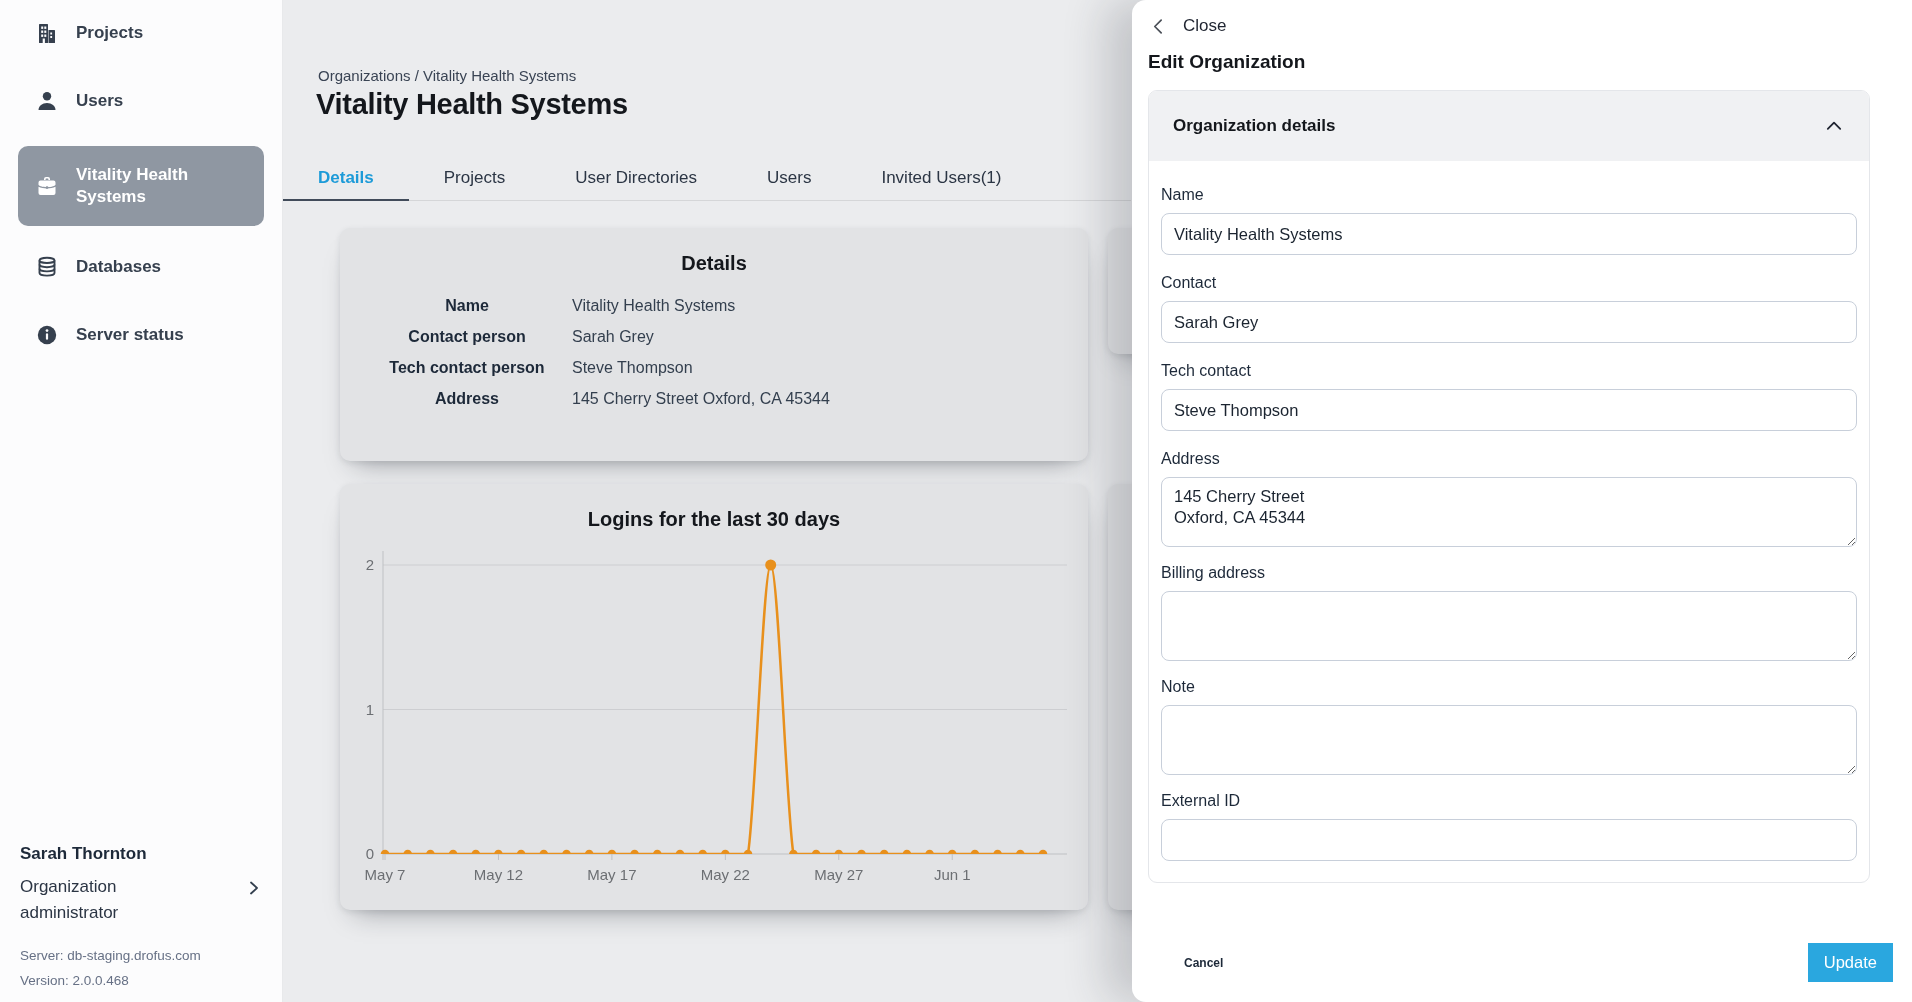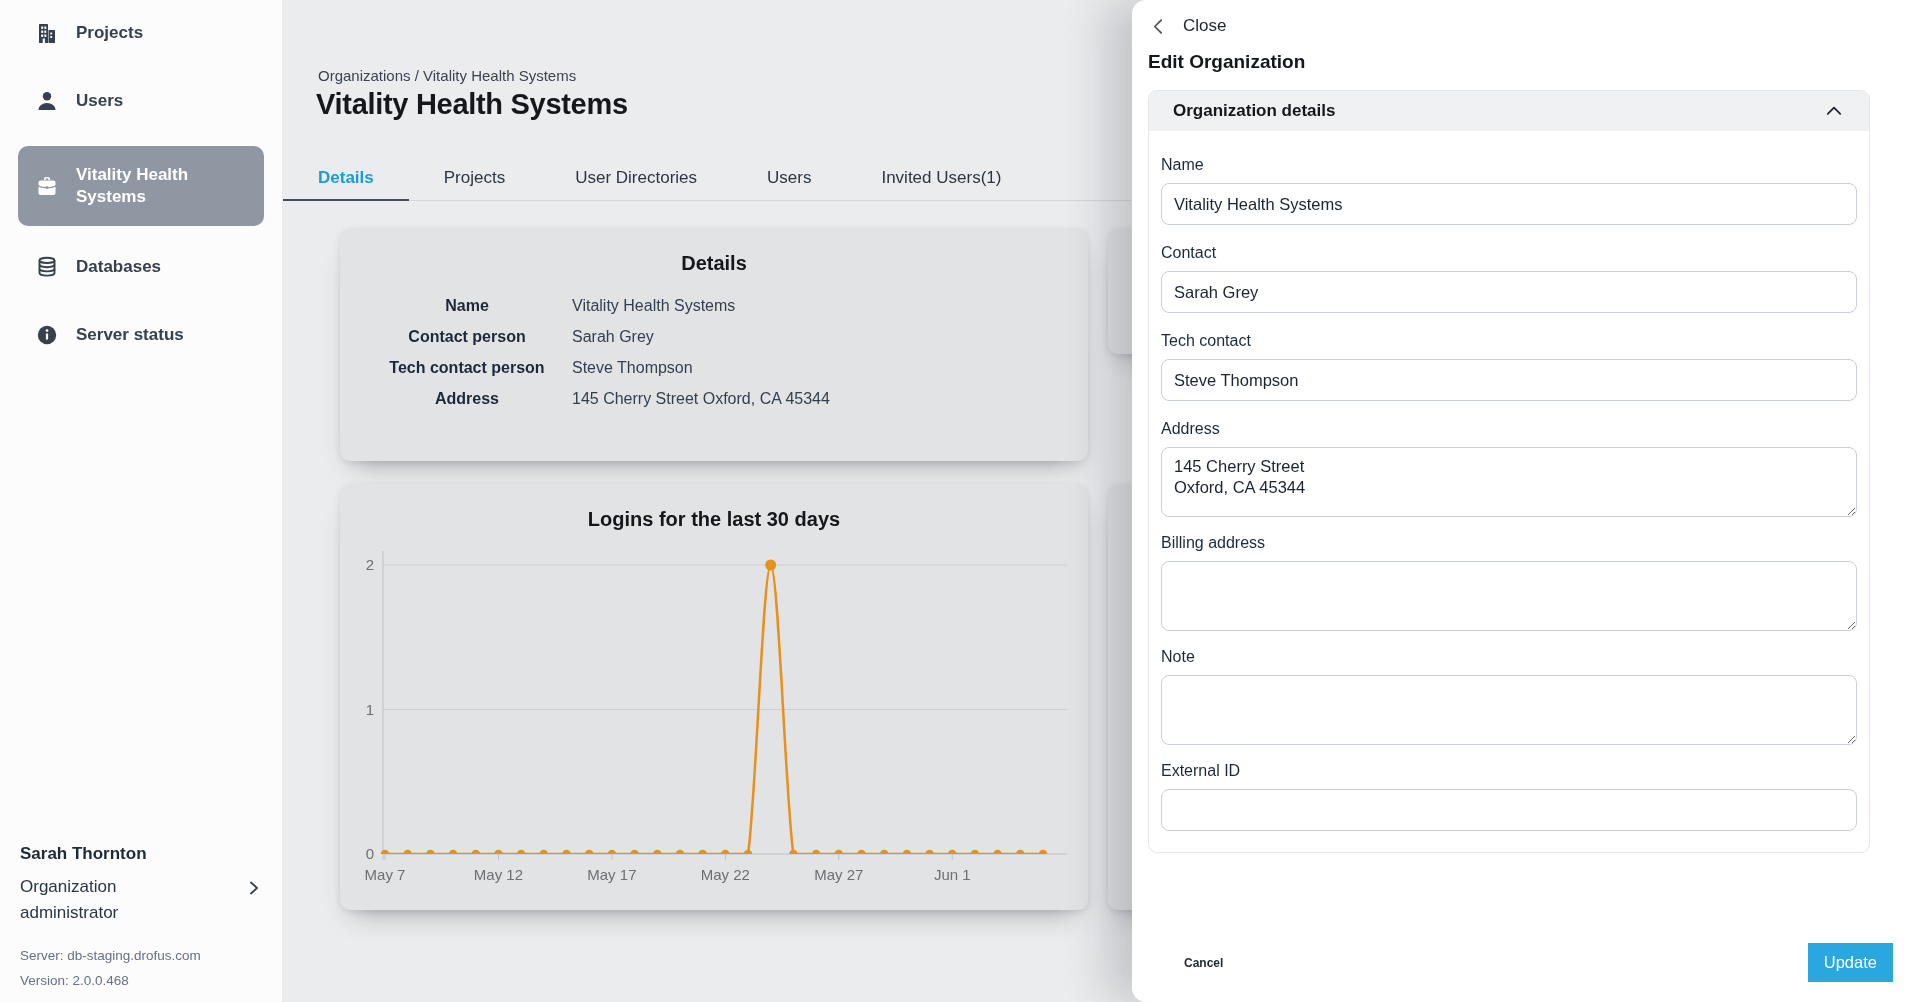--- a/index.html
+++ b/index.html
@@ -60,21 +60,21 @@
 
   
   .drawer { position:absolute; left:1132px; top:0; width:780px; height:1002px; background:#ffffff; z-index:50;
             border-radius:14px 0 0 14px; box-shadow:-26px 0 44px rgba(40,45,55,.20); }
   .drawer-inner { position:absolute; left:16px; right:42px; top:0; }
   .close-row { display:flex; align-items:center; gap:16px; margin:16px 0 0 2px; cursor:pointer; width:110px; }
   .close-label { font-size:17px; color:#1f2430; }
   .drawer-title { margin-top:15px; font-size:19px; font-weight:700; color:#14171c; }
 
   .accordion { margin-top:17px; border:1px solid #e4e6ea; border-radius:9px; background:#ffffff; }
-  .accordion-header { height:40px; background:#f0f1f3; border-radius:8px 8px 0 0; display:flex; align-items:center;
+  .accordion-header { height:70px; background:#f0f1f3; border-radius:8px 8px 0 0; display:flex; align-items:center;
                       justify-content:space-between; padding:0 26px 0 24px; cursor:pointer; }
   .accordion-title { font-size:17px; font-weight:700; color:#14171c; }
   .accordion-body { padding:24px 12px 21px 12px; }
 
   .field { margin-bottom:18px; }
   .field.ta { margin-bottom:12px; }
   .field label { display:block; font-size:16px; color:#1d2939; line-height:20px; margin-bottom:8px; }
   .field input { width:100%; height:42px; border:1px solid #c8cfda; border-radius:8px; padding:0 12px;
                  font-family:"Liberation Sans",sans-serif; font-size:16.5px; color:#1b2430; background:#fff; outline:none; }
   .field textarea { width:100%; height:70px; border:1px solid #c8cfda; border-radius:8px; padding:8px 12px;

